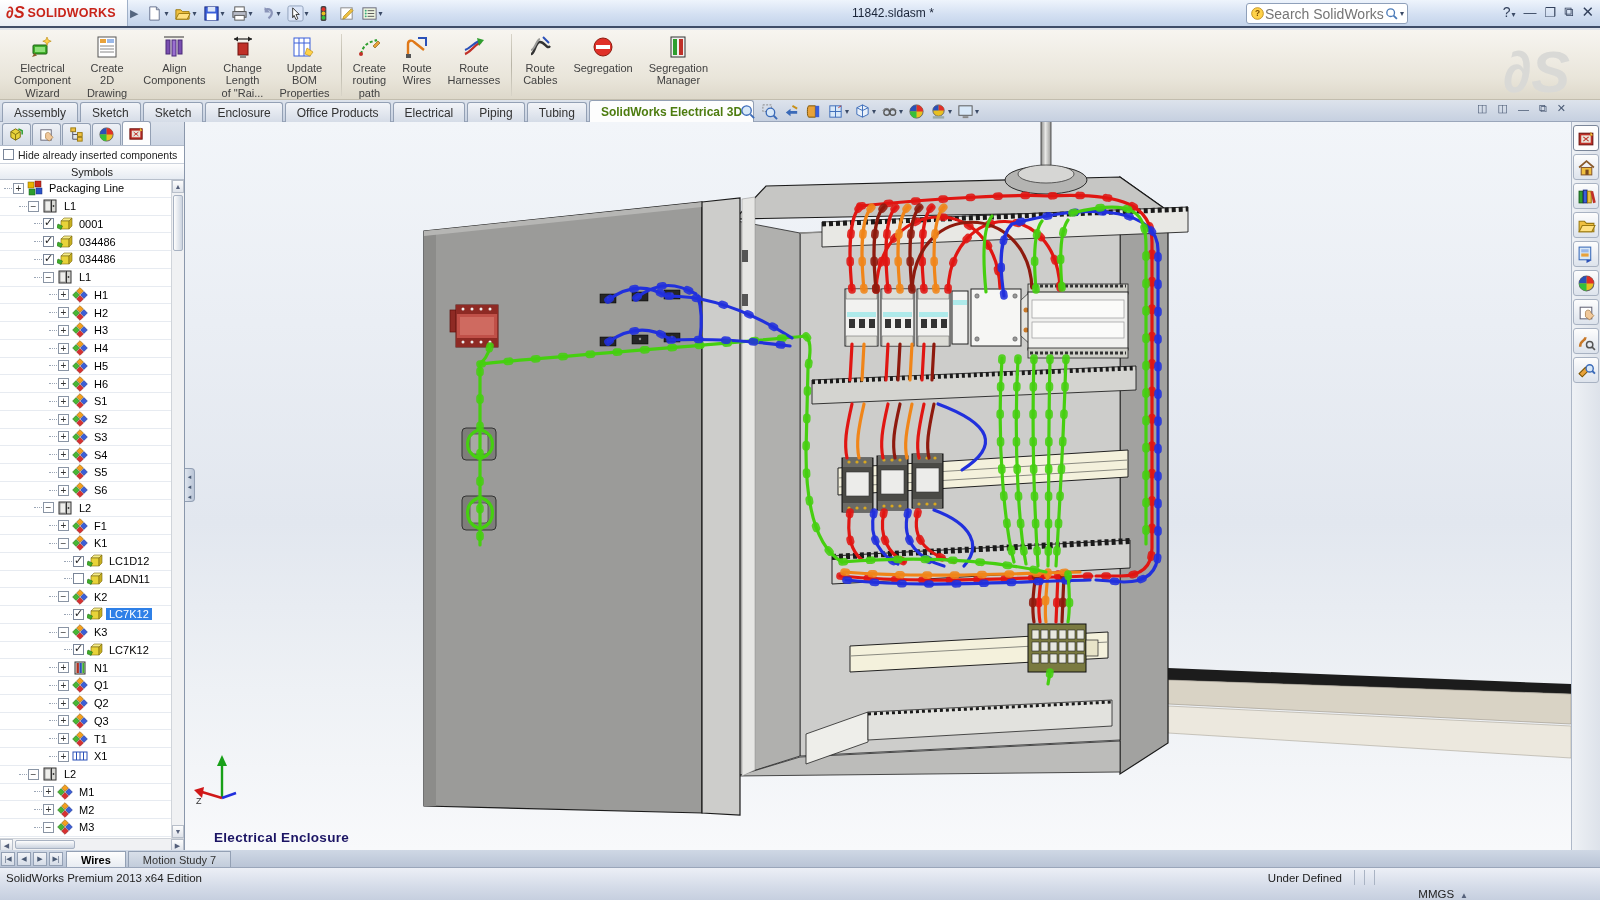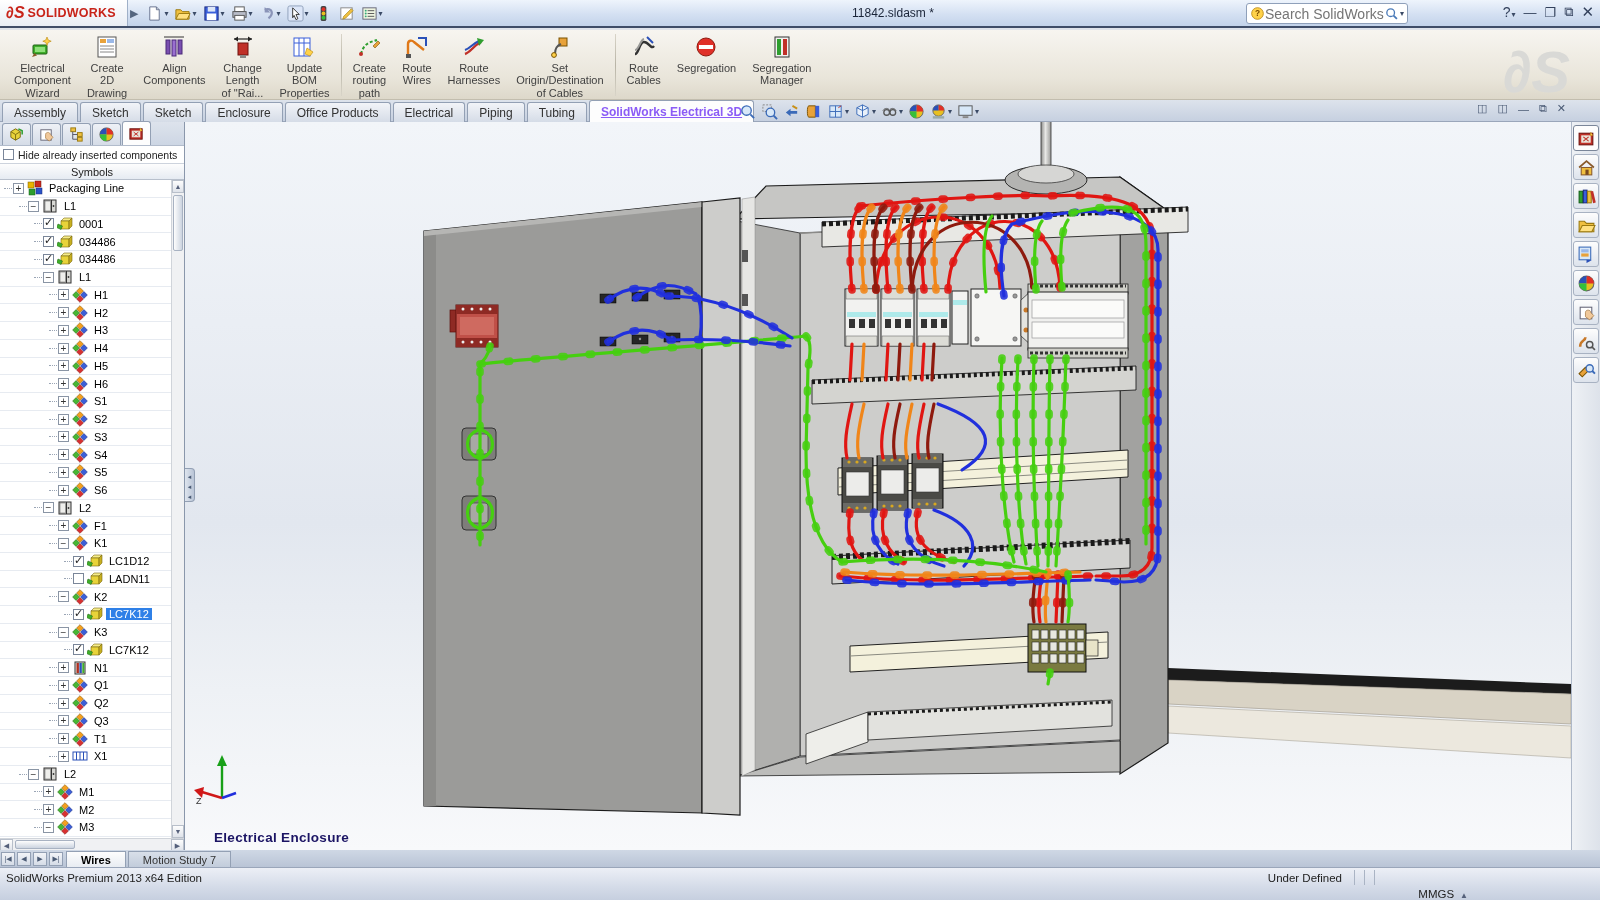--- a/index.html
+++ b/index.html
@@ -34,21 +34,21 @@
   .rbtn .rlbl { font-size:11px; color:#414141; text-align:center; line-height:1.12; margin-top:2px; white-space:nowrap; }
   .rsep { width:1px; background:linear-gradient(#d8d4c8,#b8b4a6,#d8d4c8); margin:4px 3px; }
   .ds-watermark { position:absolute; right:30px; top:8px; font-size:58px; font-weight:bold; font-style:italic; color:#d9d9d6; }
 
   
   .tabrow { position:absolute; left:0; top:100px; width:1600px; height:22px;
     background:linear-gradient(#dde3ec,#c6d0e0); border-bottom:1px solid #9aa6ba; }
   .doctabs { display:flex; height:22px; align-items:flex-end; padding-left:2px; }
   .dtab { height:20px; display:flex; align-items:center; padding:0 11px; font-size:12px; color:#333;
     background:linear-gradient(#f2f4f8,#d5dce7); border:1px solid #93a0b4; border-bottom:none; border-radius:3px 3px 0 0; margin-right:2px; }
-  .dtab.active { background:#fdfdfd; font-weight:bold; color:#8b5cf6; height:22px;text-decoration:underline; }
+  .dtab.active { background:#fdfdfd; font-weight:bold; color:#4d7c0f; height:22px; }
   .viewtools { position:absolute; left:738px; top:1px; display:flex; align-items:center; gap:3px; height:20px; }
   .vbtn { display:flex; align-items:center; padding:1px 1px; border-radius:2px; }
   .vbtn svg { width:17px; height:17px; }
   .pane-btns { position:absolute; right:34px; top:2px; display:flex; gap:10px; color:#4a5a74; font-size:11px; align-items:center; }
 
   
   .leftpanel { position:absolute; left:0; top:122px; width:185px; height:728px; background:#fff; border-right:1px solid #8a97ab; display:flex; flex-direction:column; }
   .paneltabs { height:24px; background:linear-gradient(#dde3ec,#cdd6e4); display:flex; align-items:flex-end; padding-left:2px; border-bottom:1px solid #b2bccc; flex:none;}
   .ptab { width:29px; height:22px; display:flex; align-items:center; justify-content:center; border:1px solid #93a0b4; border-bottom:none;
     background:linear-gradient(#eef1f6,#d5dce7); border-radius:3px 3px 0 0; margin-right:1px; }
@@ -313,30 +313,20 @@
       </div>
       <div class="rbtn">
         <span>
           <svg viewBox="0 0 26 26" style="display: block;">
             <path d="M4 20 C10 18 12 12 20 8" stroke="#c03028" stroke-width="2.4" fill="none"></path>
             <path d="M4 16 C10 14 11 10 18 7" stroke="#2a50b8" stroke-width="2" fill="none"></path>
             <path d="M16 4 l7 2 -5 6z" fill="#2e9e2e"></path>
           </svg>
         </span>
         <div class="rlbl">Route<br>Harnesses</div>
-      </div>
-      <div class="rbtn">
-        <span>
-          <svg viewBox="0 0 26 26" style="display: block;">
-            <rect x="12" y="4" width="8" height="8" fill="#e8a23a" stroke="#7a5200"></rect>
-            <path d="M8 20 C8 14 10 12 14 10" stroke="#555" stroke-width="2" fill="none"></path>
-            <circle cx="7" cy="21" r="2.4" fill="#ffd24a" stroke="#7a5200"></circle>
-          </svg>
-        </span>
-        <div class="rlbl">Set<br>Origin/Destination<br>of Cables</div>
       </div>
       <div class="rsep"></div>
       <div class="rbtn">
         <span>
           <svg viewBox="0 0 26 26" style="display: block;">
             <path d="M4 20 C8 20 8 8 13 8 S20 16 23 12" stroke="#333" stroke-width="2.4" fill="none"></path>
             <path d="M4 16 C8 16 9 6 13 5" stroke="#9a9a98" stroke-width="2" fill="none"></path>
             <path d="M16 3 l6 6" stroke="#2a50b8" stroke-width="2"></path>
           </svg>
         </span>

